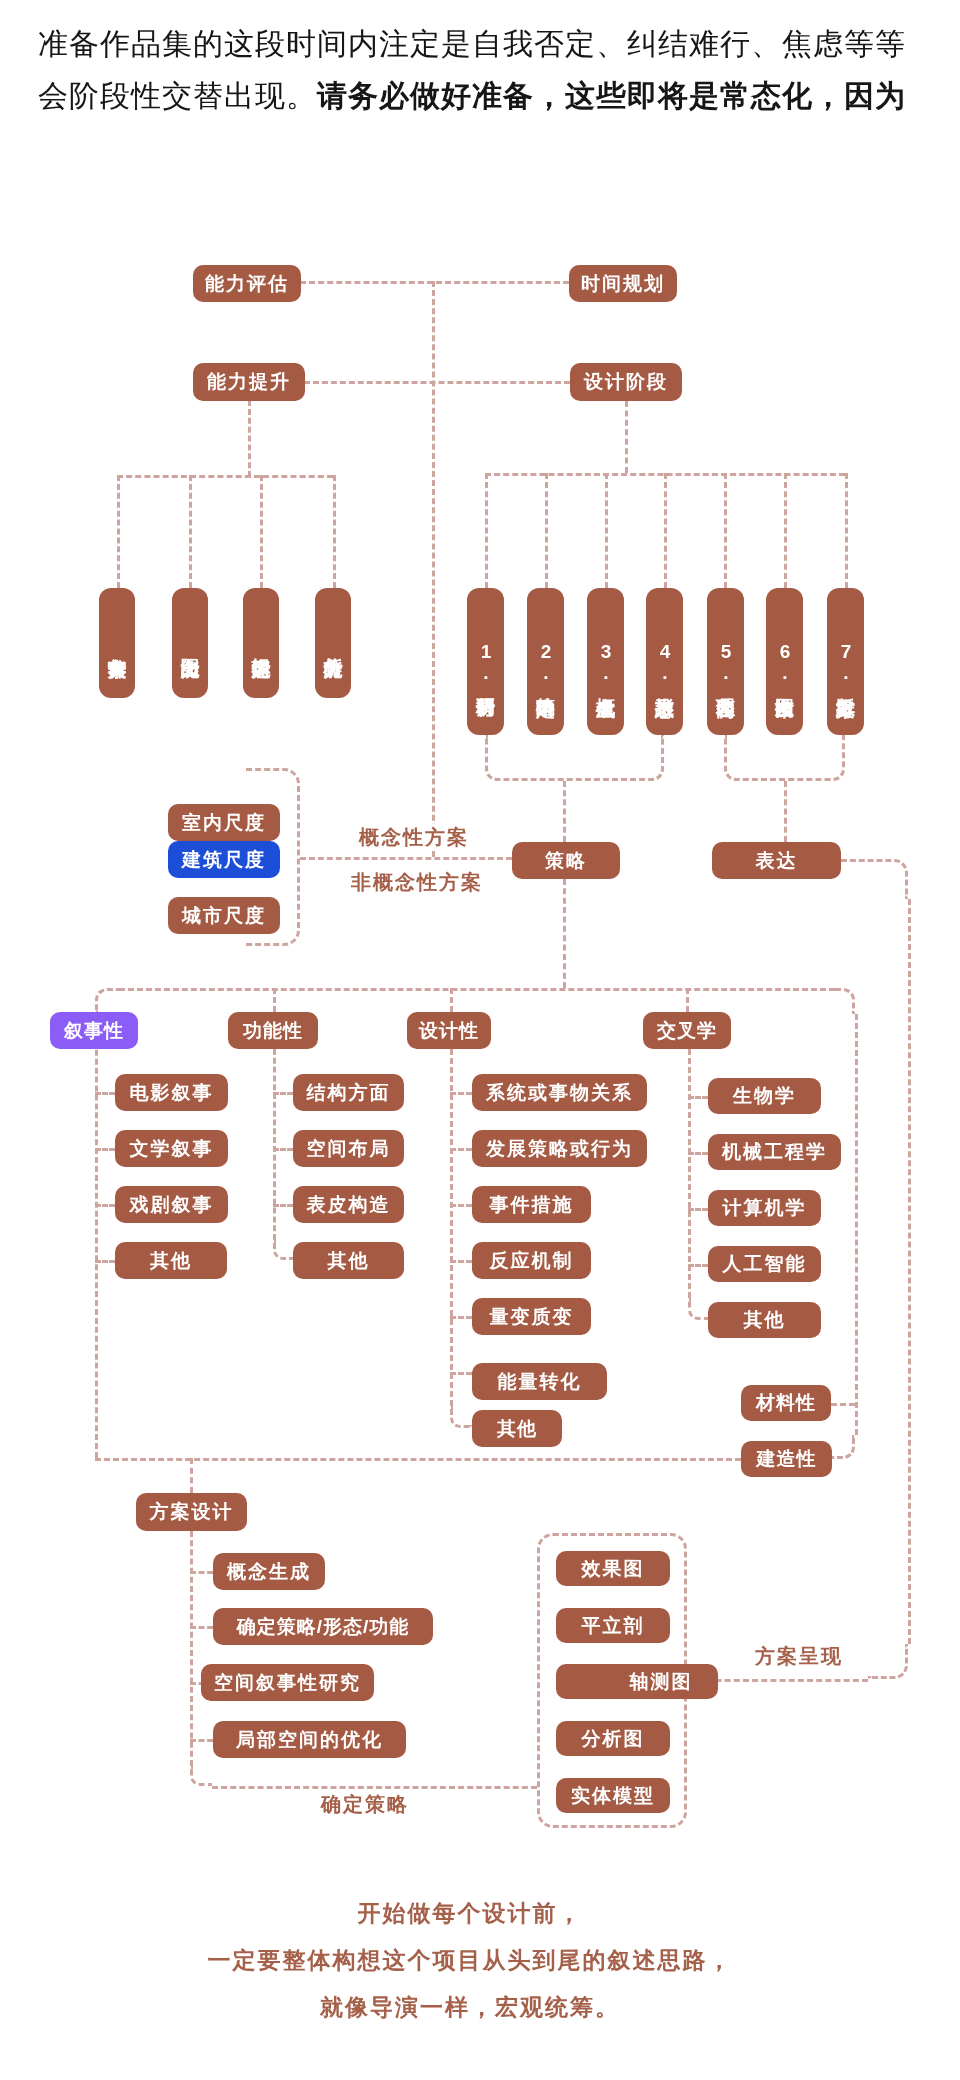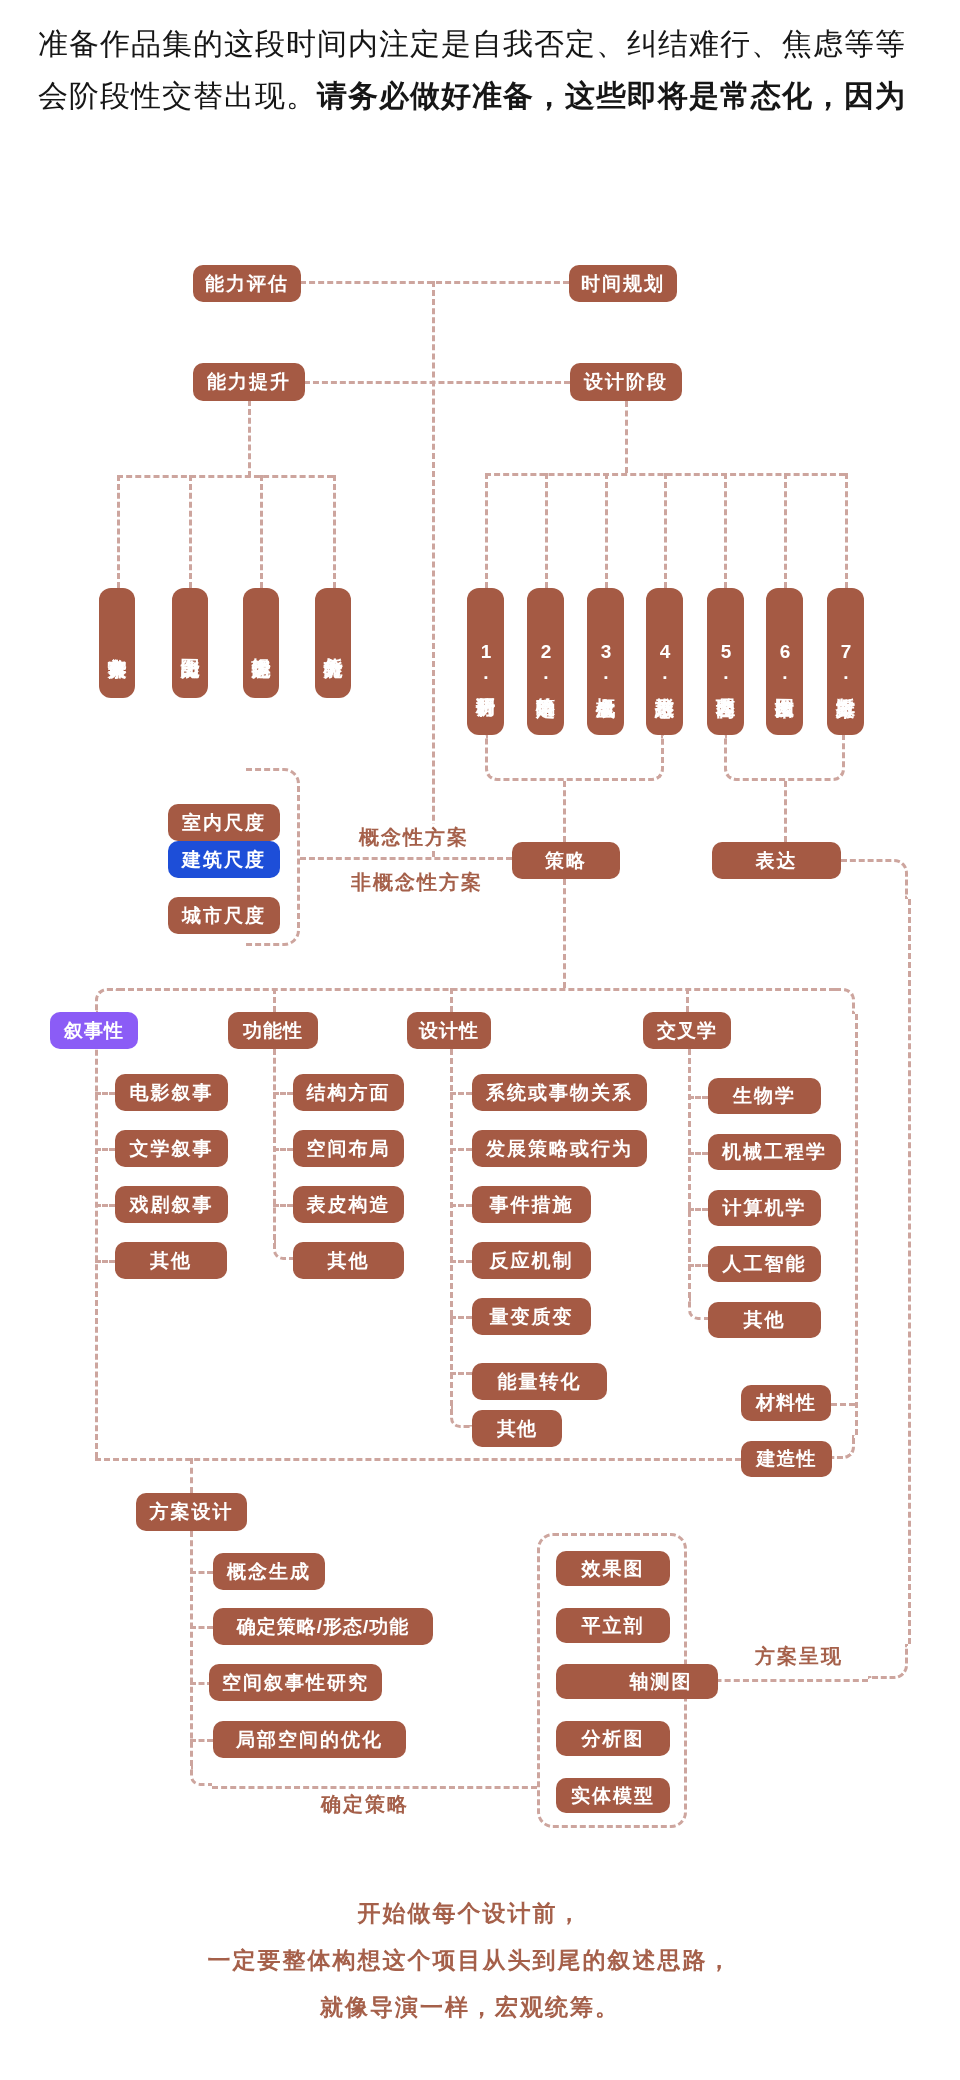--- a/index.html
+++ b/index.html
@@ -147,21 +147,21 @@
       <div class="node" style="left: 708px; top: 1078px; width: 113px; height: 36px; background: rgb(165, 90, 68); color: rgb(255, 255, 255);">生物学</div>
       <div class="node" style="left: 708px; top: 1134px; width: 133px; height: 36px; background: rgb(165, 90, 68); color: rgb(255, 255, 255);">机械工程学</div>
       <div class="node" style="left: 708px; top: 1190px; width: 113px; height: 36px; background: rgb(165, 90, 68); color: rgb(255, 255, 255);">计算机学</div>
       <div class="node" style="left: 708px; top: 1246px; width: 113px; height: 36px; background: rgb(165, 90, 68); color: rgb(255, 255, 255);">人工智能</div>
       <div class="node" style="left: 708px; top: 1302px; width: 113px; height: 36px; background: rgb(165, 90, 68); color: rgb(255, 255, 255);">其他</div>
       <div class="node" style="left: 741px; top: 1385px; width: 90px; height: 36px; background: rgb(165, 90, 68); color: rgb(255, 255, 255); letter-spacing: 1px;">材料性</div>
       <div class="node" style="left: 741px; top: 1441px; width: 91px; height: 36px; background: rgb(165, 90, 68); color: rgb(255, 255, 255); letter-spacing: 1px;">建造性</div>
       <div class="node" style="left: 136px; top: 1493px; width: 111px; height: 38px; background: rgb(165, 90, 68); color: rgb(255, 255, 255);">方案设计</div>
       <div class="node" style="left: 213px; top: 1553px; width: 112px; height: 37px; background: rgb(165, 90, 68); color: rgb(255, 255, 255);">概念生成</div>
       <div class="node" style="left: 213px; top: 1608px; width: 220px; height: 37px; background: rgb(165, 90, 68); color: rgb(255, 255, 255); font-size: 19px; letter-spacing: 1px;">确定策略/形态/功能</div>
-      <div class="node" style="left: 209px; top: 1664px; width: 173px; height: 37px; background: rgb(165, 90, 68); color: rgb(255, 255, 255);">空间叙事性研究</div>
+      <div class="node" style="left: 201px; top: 1664px; width: 173px; height: 37px; background: rgb(165, 90, 68); color: rgb(255, 255, 255);">空间叙事性研究</div>
       <div class="node" style="left: 213px; top: 1721px; width: 193px; height: 37px; background: rgb(165, 90, 68); color: rgb(255, 255, 255);">局部空间的优化</div>
       <div class="node" style="left: 556px; top: 1551px; width: 114px; height: 35px; background: rgb(165, 90, 68); color: rgb(255, 255, 255);">效果图</div>
       <div class="node" style="left: 556px; top: 1608px; width: 114px; height: 35px; background: rgb(165, 90, 68); color: rgb(255, 255, 255);">平立剖</div>
       <div class="node" style="left: 556px; top: 1664px; width: 114px; height: 35px; background: rgb(165, 90, 68); color: rgb(255, 255, 255); padding-left: 48px;">轴测图</div>
       <div class="node" style="left: 556px; top: 1721px; width: 114px; height: 35px; background: rgb(165, 90, 68); color: rgb(255, 255, 255);">分析图</div>
       <div class="node" style="left: 556px; top: 1778px; width: 114px; height: 35px; background: rgb(165, 90, 68); color: rgb(255, 255, 255);">实体模型</div>
       <div class="flabel" style="left: 356px; top: 824px; color: rgb(165, 96, 74);">概念性方案</div>
       <div class="flabel" style="left: 348px; top: 869px; color: rgb(165, 96, 74);">非概念性方案</div>
       <div class="flabel" style="left: 752px; top: 1643px; color: rgb(165, 96, 74);">方案呈现</div>
       <div class="flabel" style="left: 318px; top: 1791px; color: rgb(165, 96, 74);">确定策略</div>

